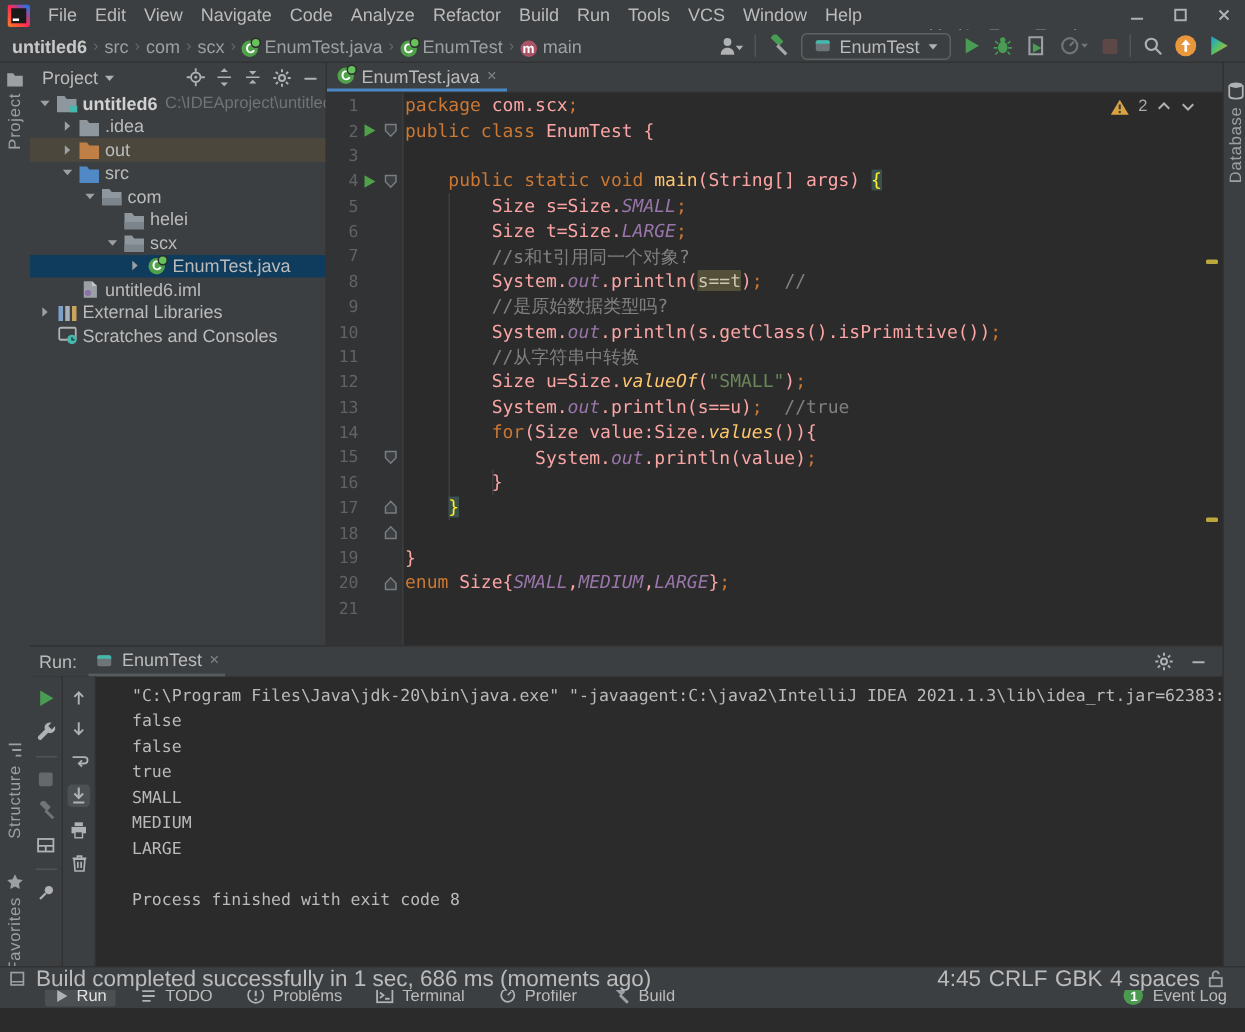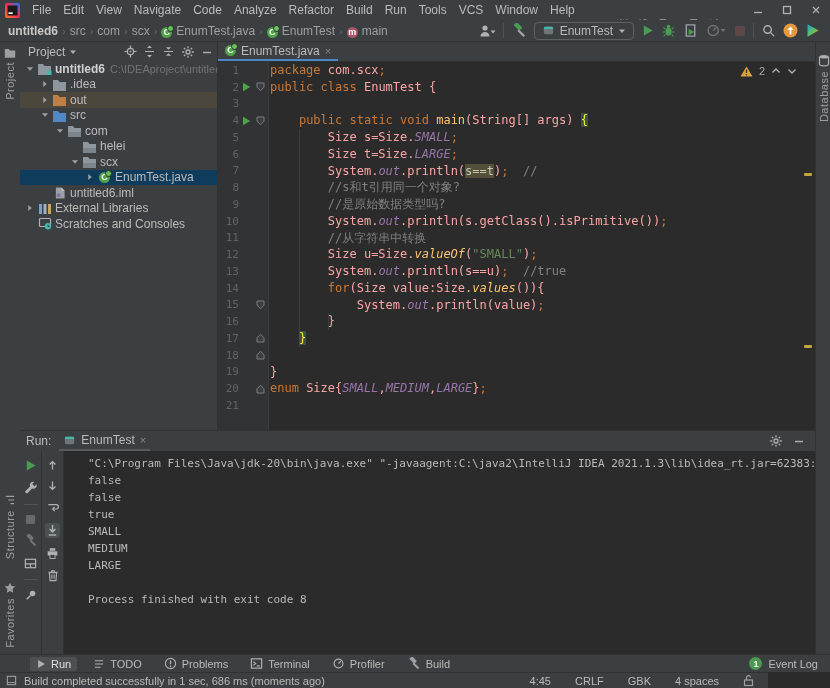--- a/index.html
+++ b/index.html
@@ -106,24 +106,24 @@
 
   
   .bottombar{position:absolute;left:0;top:654px;width:830px;height:18px;background:#3C3F41;
              border-top:1px solid #323232;display:flex;align-items:center;font-size:11px;box-sizing:border-box;}
   .bitem{display:flex;align-items:center;gap:5px;padding:1px 6px;margin-left:10px;color:#BBBBBB;border-radius:2px;}
   .bitem:first-child{margin-left:30px;}
   .bitem.active{background:#4C5052;color:#E0E0E0;}
   .eventlog{margin-left:auto;margin-right:12px;display:flex;align-items:center;gap:6px;color:#BBBBBB;}
   .badge{width:13px;height:13px;border-radius:50%;background:#4B9A50;color:#fff;font-size:9px;font-weight:bold;
          display:flex;align-items:center;justify-content:center;}
-  .statusbar{position:absolute;left:0;top:672px;width:768px;height:16px;background:#3C3F41;
-             border-top:1px solid #323232;display:flex;align-items:center;font-size:11px;box-sizing:border-box;}
+  .statusbar{position:absolute;left:0;top:644px;width:830px;height:16px;background:#3C3F41;
+             border-top:1px solid #323232;display:flex;align-items:center;font-size:15px;box-sizing:border-box;}
   .status-msg{display:flex;align-items:center;gap:7px;padding-left:6px;color:#BBBBBB;}
-  .status-right{margin-left:auto;display:flex;align-items:center;gap:24px;padding-right:14px;color:#BBBBBB;}
+  .status-right{margin-left:auto;display:flex;align-items:center;gap:5px;padding-right:14px;color:#BBBBBB;}
 
   .ball{display:inline-block;width:11px;height:11px;border-radius:50%;background:#4FA14A;color:#fff;
         font-size:9px;line-height:11px;text-align:center;font-weight:bold;position:relative;flex:none;
         font-family:"Liberation Sans",sans-serif;}
   .ball-c::after{content:"";position:absolute;right:-2px;top:-2px;width:5px;height:5px;border-radius:50%;
         background:#67C25C;border:1px solid #2B2B2B;}
   .ball-m{background:#AB5468;}
 </style>
 </head>
 <body>
@@ -683,22 +683,22 @@
         </div>
       <div class="guide g1"></div>
       <div class="guide g2"></div>
       <div class="code">
           <div class="code-line"><span class="tk-k">package</span><span class="tk-p"> com.scx</span><span class="tk-semi">;</span></div>
           <div class="code-line"><span class="tk-k">public class</span><span class="tk-p"> EnumTest {</span></div>
           <div class="code-line"></div>
           <div class="code-line"><span class="tk-p">    </span><span class="tk-k">public static void</span><span class="tk-fn"> main</span><span class="tk-p">(String[] args) </span><span class="tk-match">{</span></div>
           <div class="code-line"><span class="tk-p">        Size s=Size.</span><span class="tk-en">SMALL</span><span class="tk-semi">;</span></div>
           <div class="code-line"><span class="tk-p">        Size t=Size.</span><span class="tk-en">LARGE</span><span class="tk-semi">;</span></div>
+          <div class="code-line"><span class="tk-c">        //s和t引用同一个对象?</span></div>
           <div class="code-line"><span class="tk-p">        System.</span><span class="tk-fi">out</span><span class="tk-p">.println(</span><span class="tk-sel">s==t</span><span class="tk-p">)</span><span class="tk-semi">;</span><span class="tk-c">  //</span></div>
-          <div class="code-line"><span class="tk-c">        //s和t引用同一个对象?</span></div>
           <div class="code-line"><span class="tk-c">        //是原始数据类型吗?</span></div>
           <div class="code-line"><span class="tk-p">        System.</span><span class="tk-fi">out</span><span class="tk-p">.println(s.getClass().isPrimitive())</span><span class="tk-semi">;</span></div>
           <div class="code-line"><span class="tk-c">        //从字符串中转换</span></div>
           <div class="code-line"><span class="tk-p">        Size u=Size.</span><span class="tk-sm">valueOf</span><span class="tk-p">(</span><span class="tk-str">"SMALL"</span><span class="tk-p">)</span><span class="tk-semi">;</span></div>
           <div class="code-line"><span class="tk-p">        System.</span><span class="tk-fi">out</span><span class="tk-p">.println(s==u)</span><span class="tk-semi">;</span><span class="tk-c">  //true</span></div>
           <div class="code-line"><span class="tk-p">        </span><span class="tk-k">for</span><span class="tk-p">(Size value:Size.</span><span class="tk-sm">values</span><span class="tk-p">()){</span></div>
           <div class="code-line"><span class="tk-p">            System.</span><span class="tk-fi">out</span><span class="tk-p">.println(value)</span><span class="tk-semi">;</span></div>
           <div class="code-line"><span class="tk-p">        }</span></div>
           <div class="code-line"><span class="tk-p">    </span><span class="tk-match">}</span></div>
           <div class="code-line"></div>

